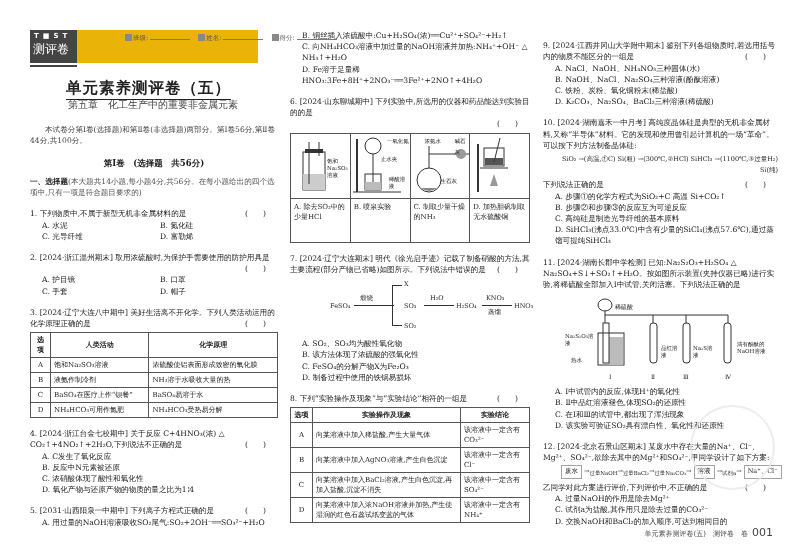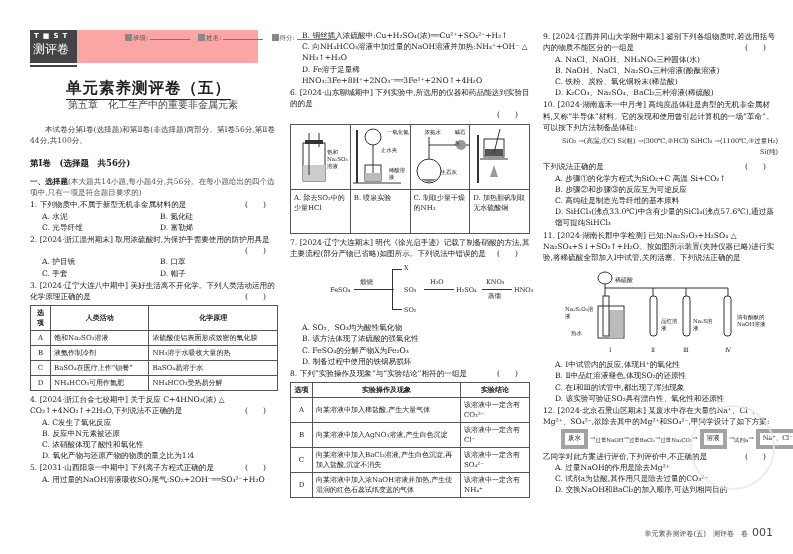--- a/index.html
+++ b/index.html
@@ -1,51 +1,51 @@
 <!DOCTYPE html>
 <html><head>
 <meta charset="utf-8">
 <style>
 *{box-sizing:border-box;margin:0;padding:0}
 body{width:793px;height:554px;background:#fff;font-family:"DejaVu Serif","Liberation Serif",serif;color:#222;overflow:hidden;position:relative;font-size:7.6px;line-height:11.2px}
 .col{position:absolute;top:0}
 #c1{left:30px;width:248px}
 #c2{left:290px;width:240px}
 #c3{left:543px;width:235px}
-.hdr{position:absolute;left:30px;top:30px;width:228px;height:33px;background:#fca5a5}
+.hdr{position:absolute;left:30px;top:30px;width:228px;height:33px;background:#eab308}
 .logo{position:absolute;left:0;top:0;width:47px;height:33px;background:#444;color:#fff;font-family:"DejaVu Sans",sans-serif}
 .logo .t1{font-size:7px;letter-spacing:4px;font-weight:bold;padding:2px 0 0 4px;line-height:9px}
 .logo .t2{font-size:12px;padding-left:3px;line-height:16px}
 .logo-bar{position:absolute;left:0;top:35px;width:47px;height:2px;background:#444}
 .fields{position:absolute;left:95px;top:3px;font-size:6.5px;font-family:"DejaVu Sans",sans-serif;color:#555;white-space:nowrap}
 .fields span.blank{display:inline-block;width:40px;border-bottom:1px solid #777;margin:0 6px 0 2px}
 .fields i{display:inline-block;width:7px;height:7px;background:#888;vertical-align:-1px;margin-right:1px}
 .title{position:absolute;left:66px;top:78px;font-family:"DejaVu Sans",sans-serif;font-size:15.5px;font-weight:bold;letter-spacing:1px;border-bottom:1.5px solid #222;padding-bottom:1px;line-height:20px}
 .subtitle{position:absolute;left:68px;top:99px;font-family:"DejaVu Sans",sans-serif;font-size:10px;color:#444}
 .intro{position:absolute;left:30px;top:124px;width:248px;text-indent:15px;color:#444}
-.section{position:absolute;left:30px;top:158px;width:248px;font-weight:bold;font-size:8.5px}
+.section{position:absolute;left:30px;top:158px;width:248px;text-align:center;font-weight:bold;font-size:8.5px}
 p{margin:0}
-.q{margin-top:1px}
+.q{margin-top:10px}
 .paren{float:right;margin-right:12px}
 .opt{padding-left:12px}
 .opt2{padding-left:12px;display:flex}
 .opt2 span{flex:1}
 table{border-collapse:collapse;width:100%}
 td,th{border:1px solid #555;font-size:7px;line-height:10px;padding:2px 3px;vertical-align:middle}
 th{font-family:"DejaVu Sans",sans-serif;font-weight:bold;text-align:center}
 .center{text-align:center}
 .figbox{display:flex;border:1px solid #555;height:110px;margin:3px 0}
 .figbox>div{flex:1;border-right:1px solid #555;display:flex;flex-direction:column}
 .figbox>div:last-child{border-right:none}
 .figbox .pic{height:65px;border-bottom:1px solid #555;position:relative}
 .figbox .cap{padding:3px;font-size:7px;line-height:10px}
 .flow{margin:4px 0 4px 40px;font-size:6.5px;position:relative;height:55px}
 .eq{text-align:right;font-size:6.5px;margin:3px 0}
 .app{height:90px;position:relative;margin:3px 0}
-.box{border:4px solid #a3a3a3;padding:0 3px;display:inline-block}
+.box{border:1px solid #a3a3a3;padding:0 3px;display:inline-block}
 .footer{position:absolute;right:20px;top:527px;font-family:"DejaVu Sans",sans-serif;font-size:7px;color:#444}
 .footer b{font-size:11px;font-weight:normal;margin-left:4px}
 .stamp{position:absolute;left:690px;top:405px;width:85px;height:85px;border:2px solid #e8e8e8;border-radius:50%;opacity:.8}
 </style>
 </head>
 <body>
 
 <div class="hdr">
   <div class="logo">
     <div class="t1">T■ST</div>

